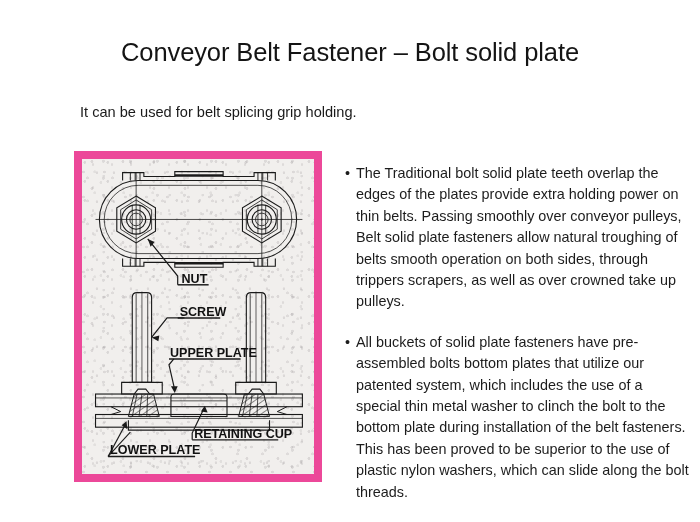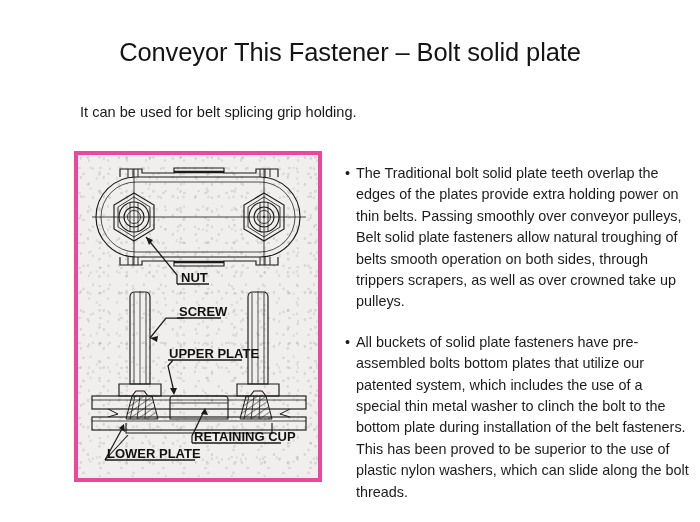--- a/index.html
+++ b/index.html
@@ -41,21 +41,21 @@
     color: #1a1a1a;
   }
 
   
   #figure-frame {
     position: absolute;
     left: 74px;
     top: 151px;
     width: 248px;
     height: 331px;
-    border: 4px solid #ec4899;
+    border: 8px solid #ec4899;
     box-sizing: border-box;
     background: #fef9c3;
   }
   #figure-texture {
     position: absolute;
     inset: 0;
     background-color: #f1eff0;
     background-image:
       radial-gradient(circle at 12% 18%, rgba(160,155,160,.30) 0 1.1px, transparent 1.6px),
       radial-gradient(circle at 32% 9%,  rgba(150,145,150,.26) 0 1.2px, transparent 1.7px),
@@ -98,21 +98,21 @@
     position: absolute;
     left: 0;
     top: 0;
     font-size: 14.4px;
     line-height: 21.4px;
   }
 </style>
 </head>
 <body>
 
-<div id="slide-title">Conveyor This Fastener – Bolt solid plate</div>
+<div id="slide-title">Conveyor Belt Fastener – Bolt solid plate</div>
 
 <div id="slide-subtitle">It can be used for belt splicing grip holding.</div>
 
 <div id="figure-frame">
 
   <div id="figure-texture"></div>
 
   <svg id="figure-svg" viewBox="0 0 240 323" preserveAspectRatio="none">
 
     <defs>

